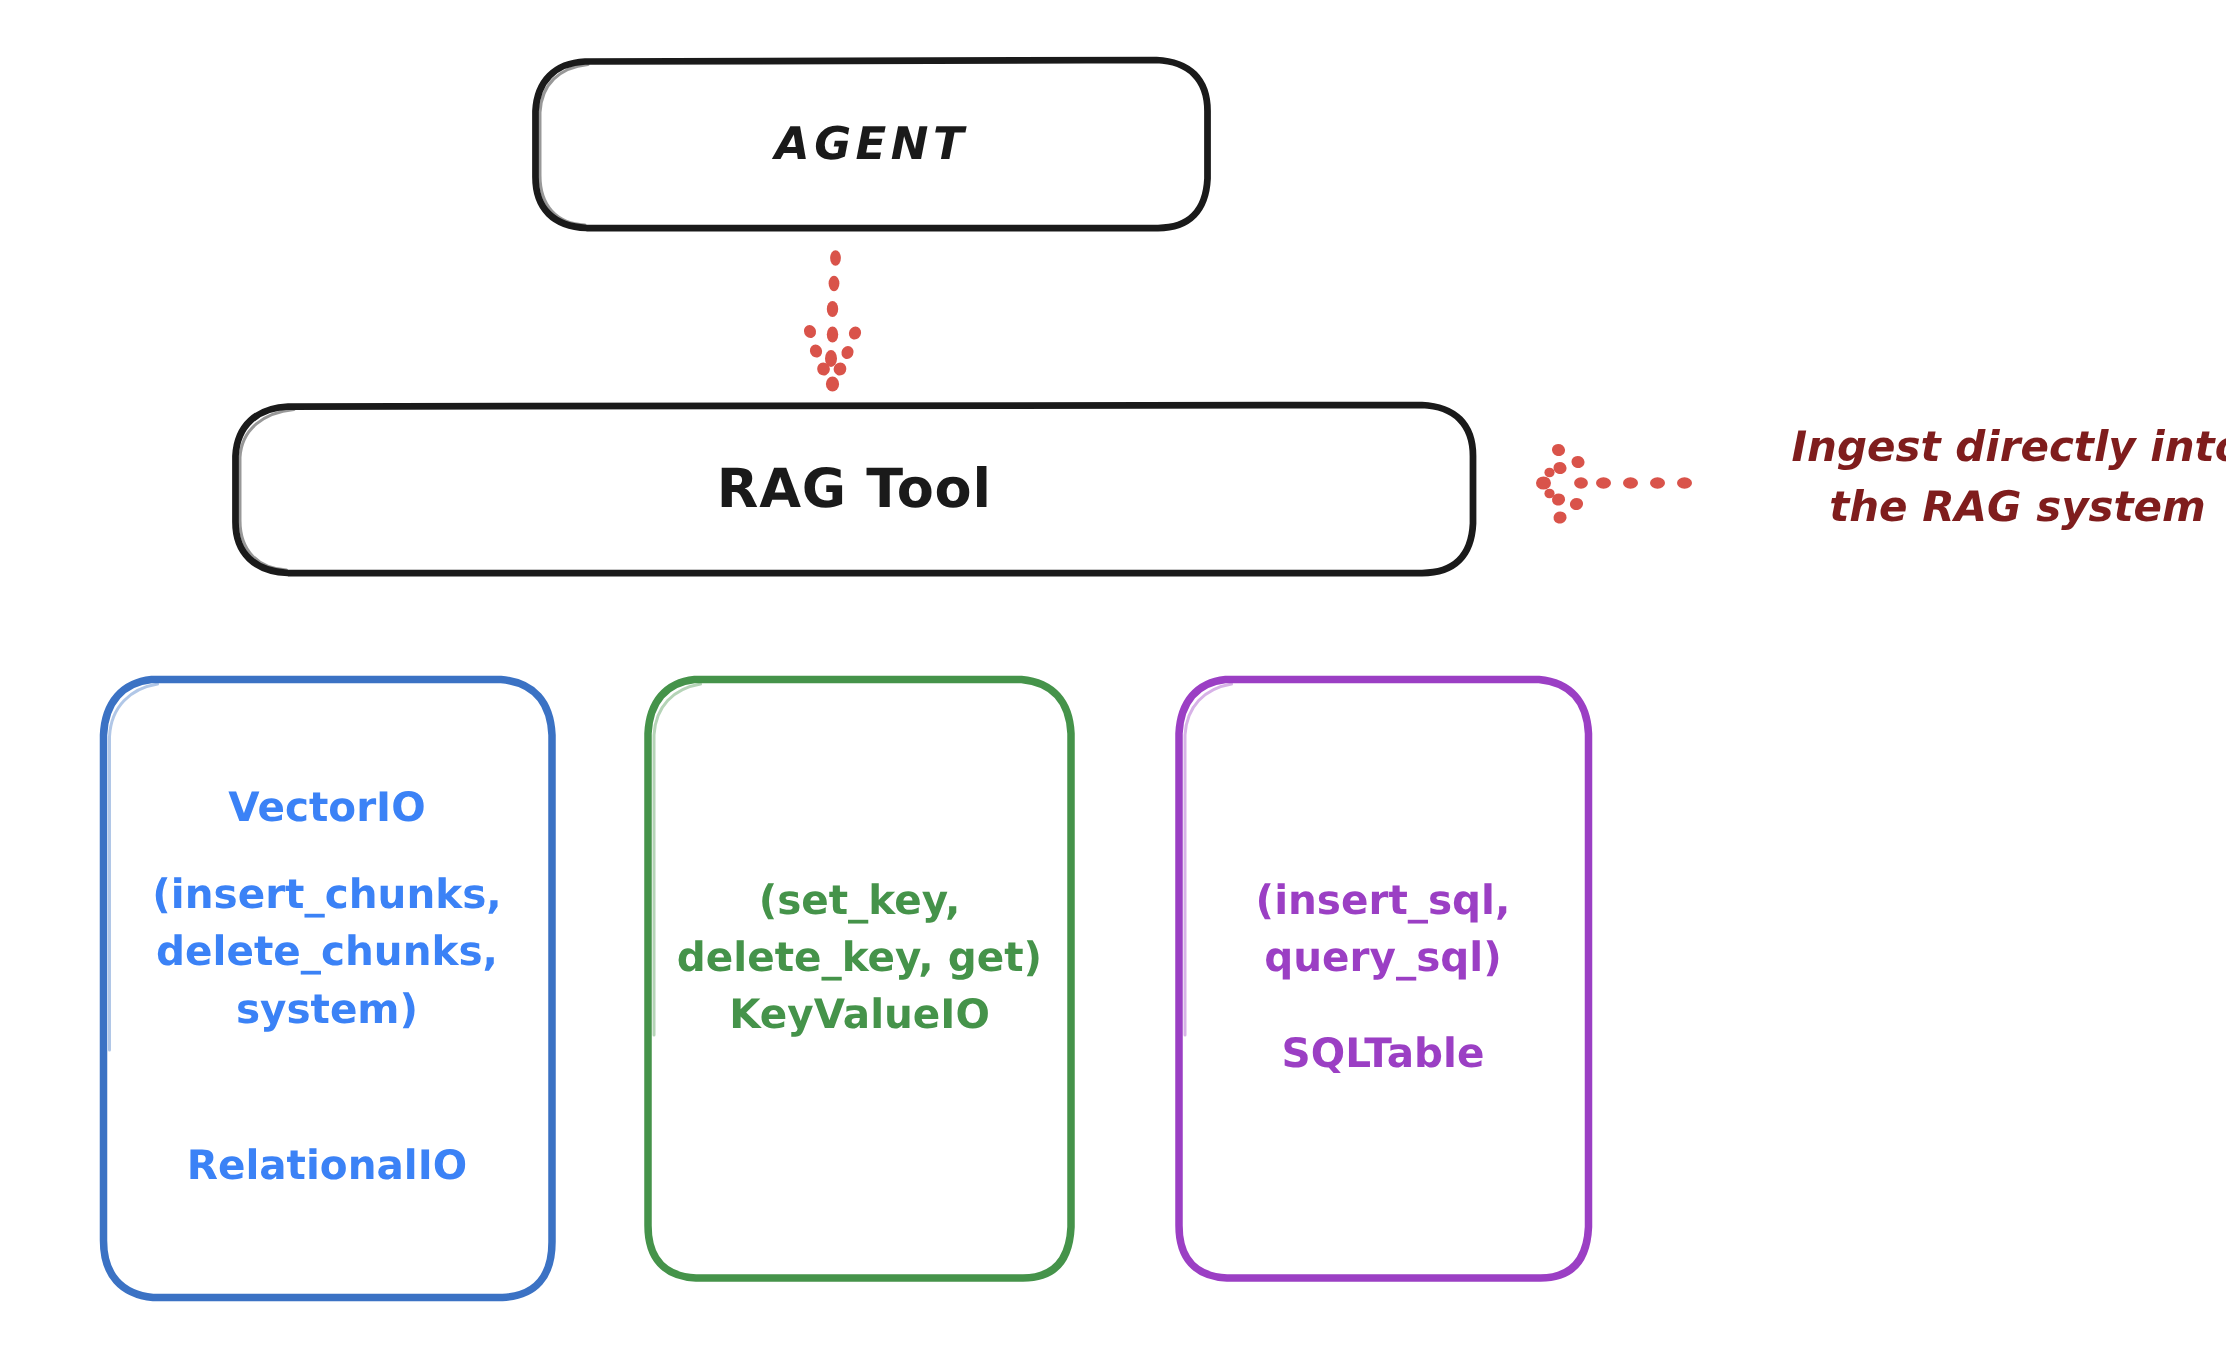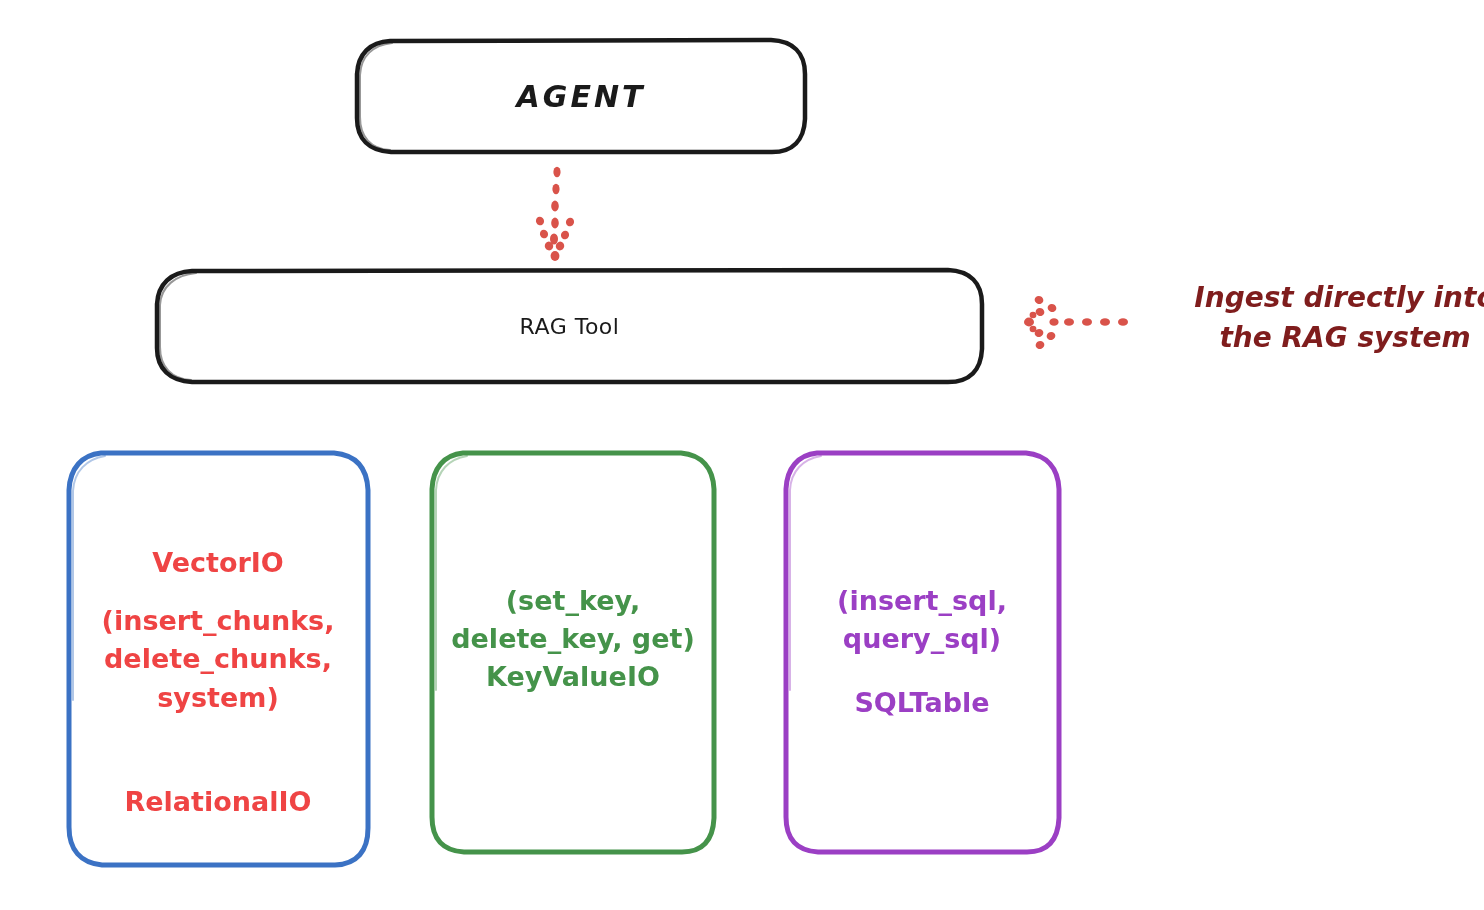--- a/index.html
+++ b/index.html
@@ -45,41 +45,41 @@
     font-style: italic;
     font-weight: 700;
     letter-spacing: 3px;
     color: #1a1a1a;
   }
   .ragtool-label {
     left: 157px;
     top: 270px;
     width: 825px;
     height: 112px;
-    font-size: 22px;
-    font-weight: 400;
+    font-size: 36px;
+    font-weight: 700;
     letter-spacing: 0.5px;
     color: #1a1a1a;
   }
   .store-label {
     font-size: 27px;
     font-weight: 600;
     line-height: 1.42;
     flex-direction: column;
   }
   .store-label .gap {
     display: block;
     height: 26px;
   }
   .vector-label {
     left: 68px;
-    top: 476px;
+    top: 452px;
     width: 300px;
     height: 413px;
-    color: #ef4444;
+    color: #3b82f6;
     gap: 20px;
   }
   .keyvalue-label {
     left: 432px;
     top: 452px;
     width: 282px;
     height: 400px;
     color: #45934a;
   }
   .relational-label {

